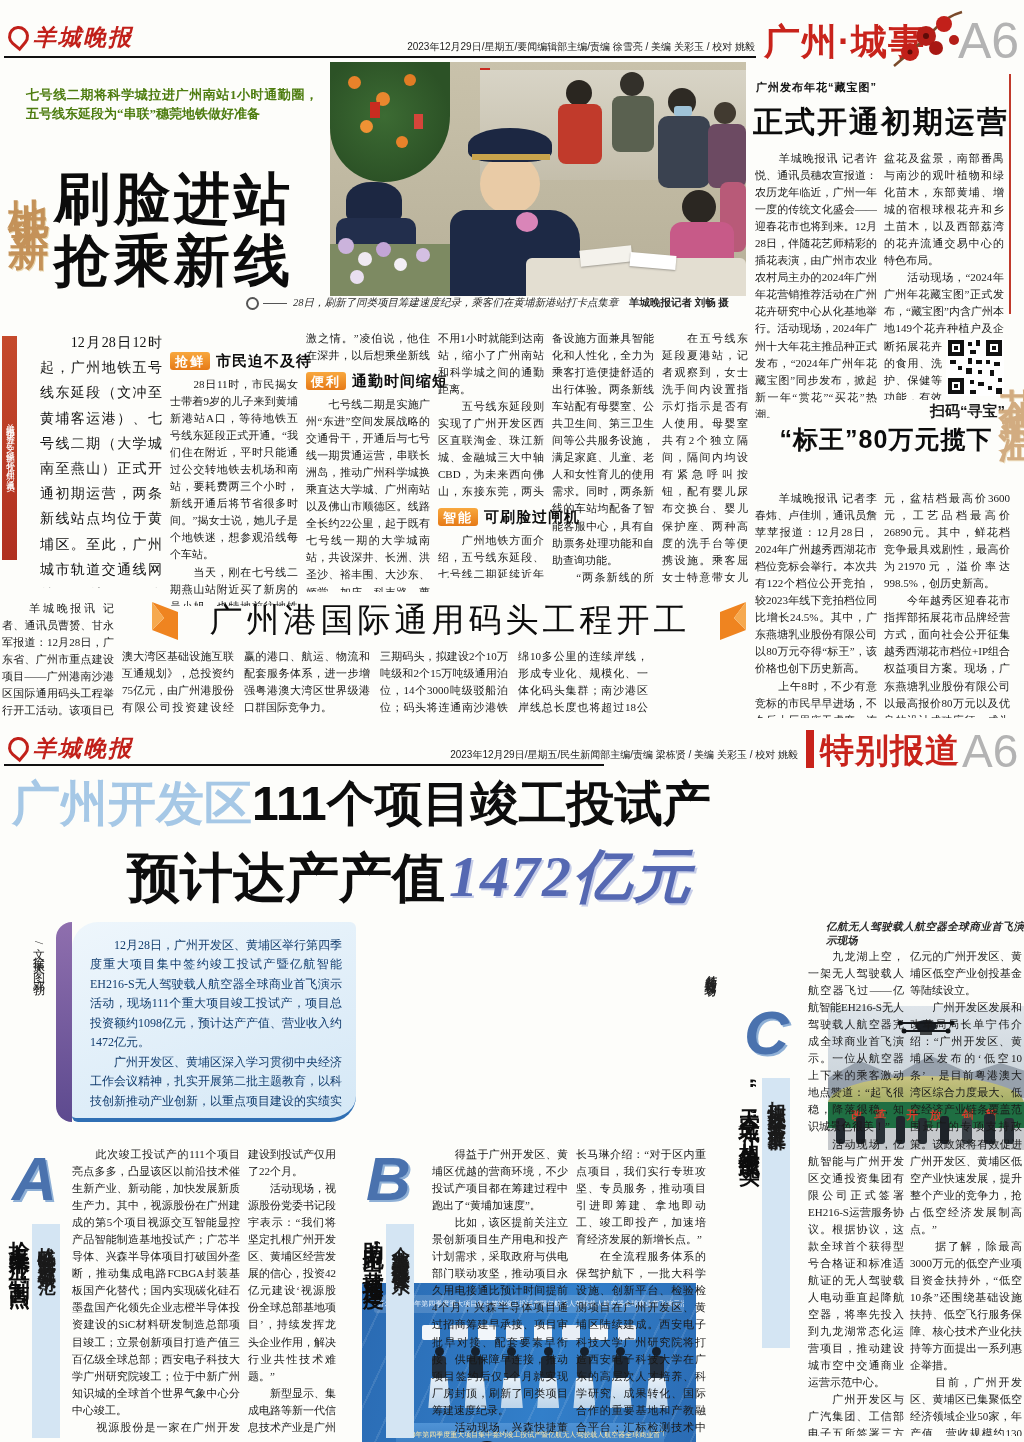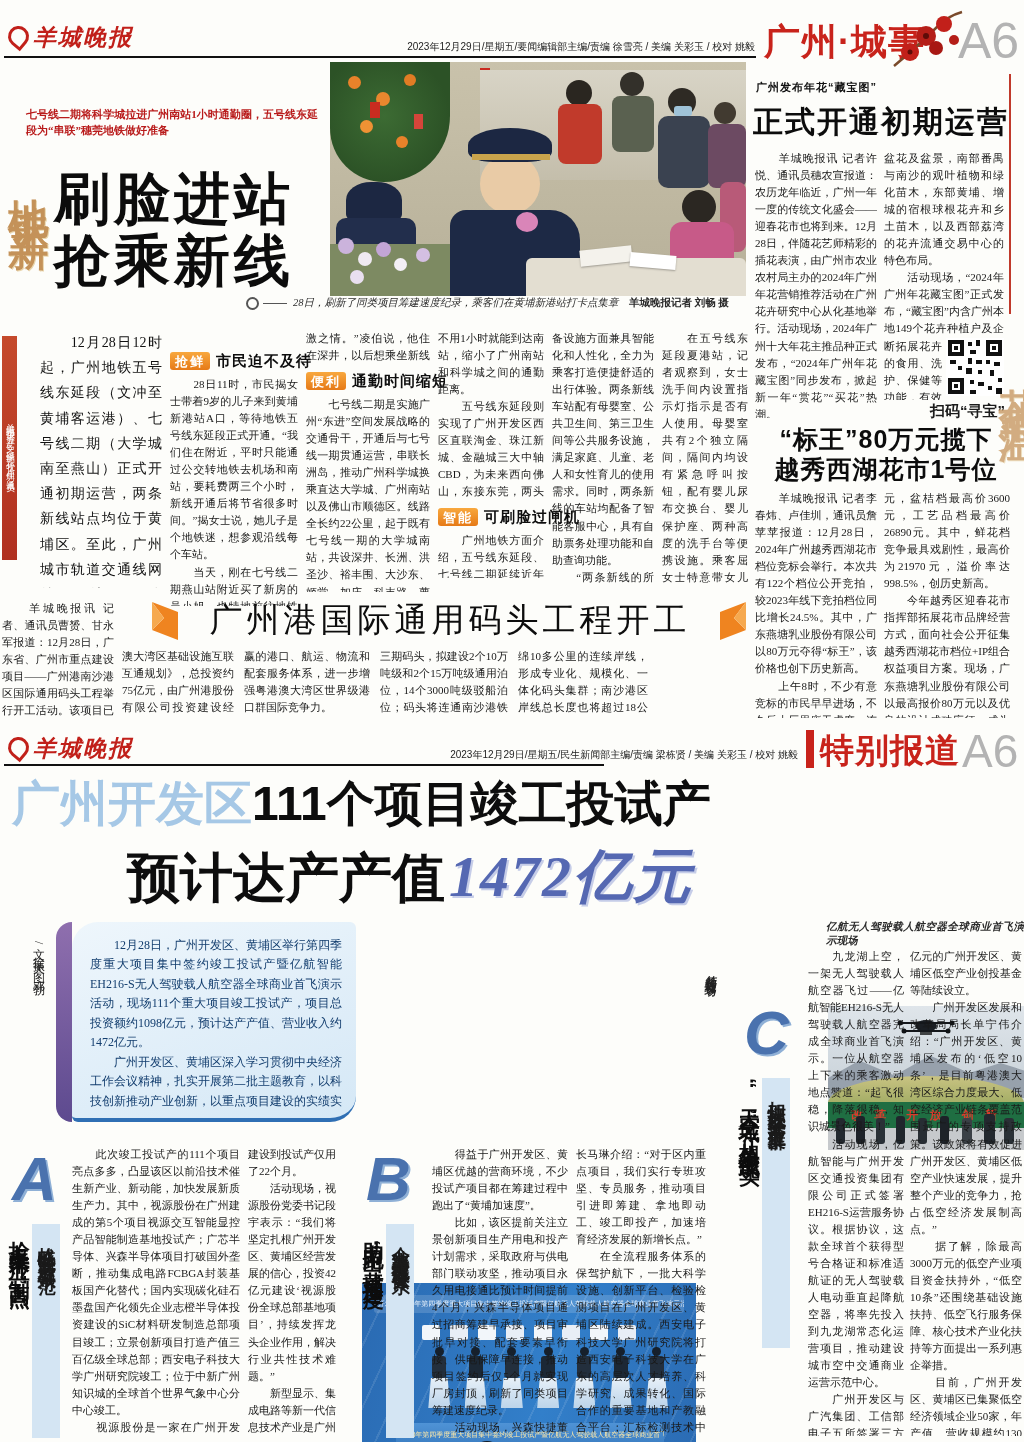--- a/index.html
+++ b/index.html
@@ -10,21 +10,21 @@
         color:#c1201a;font-size:23px;letter-spacing:2px;white-space:nowrap;}
   .logo .swirl{display:inline-block;width:15px;height:15px;border:3px solid #c1201a;
         border-radius:50% 50% 0 50%;transform:rotate(40deg);margin-right:4px;vertical-align:-2px;}
   .dateline{font-size:10px;color:#222;text-align:right;font-family:"Liberation Sans",sans-serif;}
   .rule{background:#111;height:2px;}
   .sectitle{color:#c8231b;font-weight:900;font-size:36px;letter-spacing:1px;
             font-family:"Liberation Sans","DejaVu Sans",sans-serif;white-space:nowrap;}
   .pageno{color:#b3b3b3;font-size:50px;font-family:"Liberation Sans",sans-serif;font-weight:400;}
   .goldv{writing-mode:vertical-rl;color:#c49259;font-weight:800;letter-spacing:10px;
          font-family:"Liberation Sans",sans-serif;text-shadow:1px 1px 0 #e9d6ae;}
-  .kicker{font-size:11px;line-height:1.45;text-align:justify;color:#b91c1c;font-weight:600;margin-top:21px;}
+  .kicker{font-size:13px;line-height:1.45;text-align:justify;color:#4d7c0f;font-weight:600;}
   .mainhead{font-weight:900;color:#0c0c0c;font-family:"Liberation Sans","DejaVu Sans",sans-serif;
             letter-spacing:4px;line-height:1.1;}
   .bodycol{font-size:11px;line-height:1.55;text-align:justify;color:#191919;
            white-space:pre-line;overflow:hidden;}
   .lead{font-size:14px;line-height:1.8;color:#111;}
   .badge{display:inline-block;background:linear-gradient(180deg,#f8a83e,#e67a17);color:#fff;
          font-weight:bold;font-size:13px;padding:3px 5px 2px;border-radius:3px;letter-spacing:2px;
          font-family:"Liberation Sans",sans-serif;line-height:1;}
   .badgettl{font-weight:800;font-size:15px;color:#0e0e0e;margin-left:6px;
             font-family:"Liberation Sans",sans-serif;letter-spacing:1px;}
@@ -229,21 +229,20 @@
       <rect x="42" y="48" width="4" height="4" fill="#111"></rect>
         <rect x="50" y="50" width="6" height="6" fill="#111"></rect>
         <rect x="24" y="52" width="6" height="4" fill="#111"></rect>
     </svg>
   </div>
   <div class="abs" style="left:930px;top:402px;font-size:15px;font-weight:bold;font-family:'Liberation Sans',sans-serif;">扫码“寻宝”</div>
   <div class="abs goldv" style="left:992px;top:356px;height:214px;font-size:40px;opacity:.75;letter-spacing:12px;">花市升温</div>
 
   <div class="abs bidtitle" style="left:752px;top:424px;width:268px;">
     <div>“标王”80万元揽下</div>
-      <div>越秀西湖花市1号位</div>
   </div>
   <div class="abs bodycol" style="left:755px;top:490px;width:122px;height:228px;">　　羊城晚报讯 记者李春炜、卢佳圳，通讯员詹苹苹报道：12月28日，2024年广州越秀西湖花市档位竞标会举行。本次共有122个档位公开竞拍，较2023年线下竞拍档位同比增长24.5%。其中，广东燕塘乳业股份有限公司以80万元夺得“标王”，该价格也创下历史新高。
 　　上午8时，不少有意竞标的市民早早进场，不久后大厅里座无虚席，连过道也站满了竞标者。现场采取电子竞价，竞标者通过手机扫码就可以一站式线上报价、应标和支付，实现全程无人工干预的智能统计与数据发布。
 　　伴随着大屏幕滚动更新的数据，西湖花市各类档位名花有主。其中，盆花档最高价9000元，桃花档最高价7800</div>
   <div class="abs bodycol" style="left:884px;top:490px;width:126px;height:228px;">元，盆桔档最高价3600元，工艺品档最高价26890元。其中，鲜花档竞争最具戏剧性，最高价为21970元，溢价率达998.5%，创历史新高。
 　　今年越秀区迎春花市指挥部拓展花市品牌经营方式，面向社会公开征集越秀西湖花市档位+IP组合权益项目方案。现场，广东燕塘乳业股份有限公司以最高报价80万元以及优良的设计成功应征，成为2024年越秀西湖花市档位“标王”。
 　　据悉，2024年“越秀西湖花市”IP组合权益包括：“越秀西湖花市”商标同一类别中的同一组别商标（含文字和图案等不同形式）一年使用权；2024年越秀西湖花市期间花市1号档位的经营权；2024年越秀西湖花市中心花坛立面广告位。</div>
 
   <div class="abs" style="left:8px;top:733px;">
     <span class="logo"><span class="swirl"></span><span>羊城晚报</span></span>

